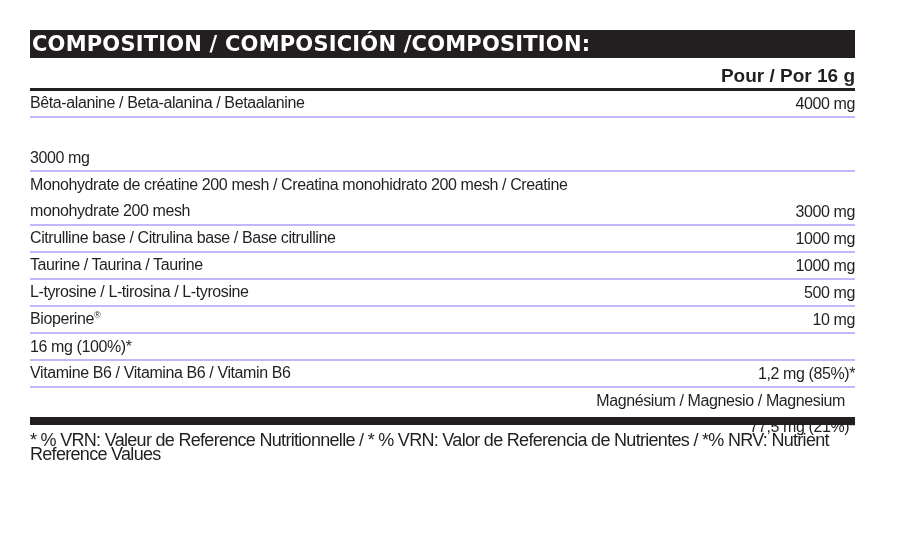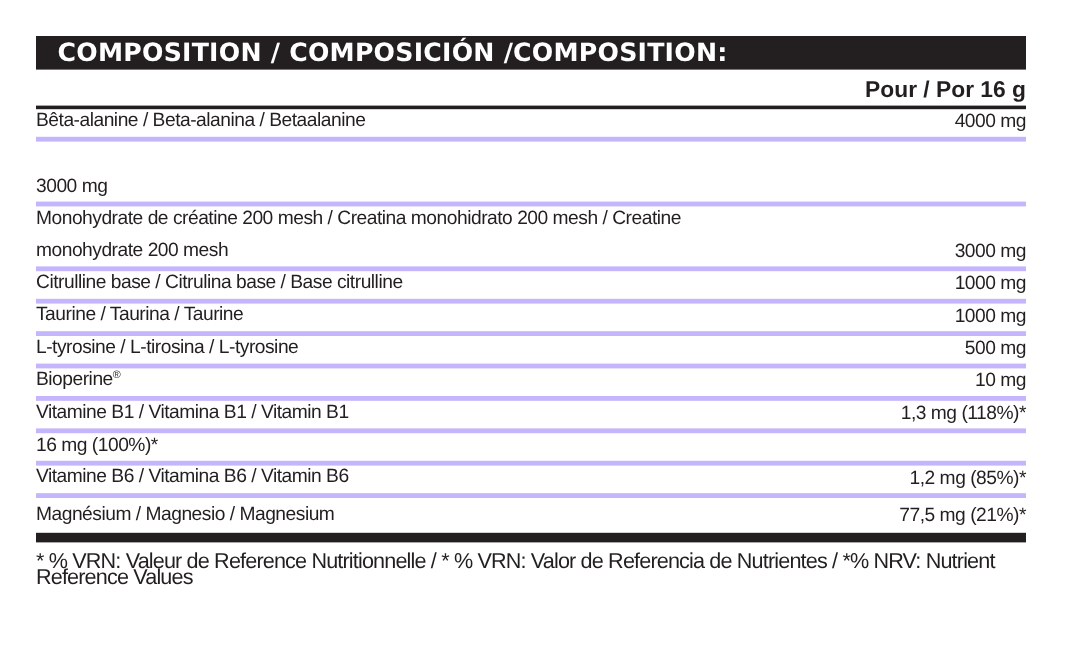--- a/index.html
+++ b/index.html
@@ -22,21 +22,21 @@
     width: 825px;
   }
   .title-bar {
     height: 28px;
     background: #231f20;
     color: #ffffff;
     font-family: "DejaVu Sans", sans-serif;
     font-weight: bold;
     font-size: 21px;
     line-height: 28px;
-    padding-left: 18px;
+    padding-left: 2px;
     letter-spacing: 0.2px;
     white-space: nowrap;
     overflow: hidden;
   }
   .per-row {
     height: 33px;
     text-align: right;
     font-weight: bold;
     font-size: 19px;
     line-height: 30px;
@@ -46,21 +46,21 @@
   }
   .rows {
     margin: 0;
     padding: 0;
     list-style: none;
   }
   .row {
     display: flex;
     align-items: flex-end;
     justify-content: space-between;
-    border-bottom: 4px solid #c4b5fd;
+    border-bottom: 2px solid #c4b5fd;
     box-sizing: border-box;
     height: 27px;
     font-size: 16px;
     line-height: 25px;
     letter-spacing: -0.4px;
   }
   .row.double {
     height: 54px;
   }
   .row .name {
@@ -121,31 +121,27 @@
     </li>
     <li class="row">
       <span class="name">L-tyrosine / L-tirosina / L-tyrosine</span>
       <span class="amount">500 mg</span>
     </li>
     <li class="row">
       <span class="name"><span>Bioperine</span><span class="sup">®</span></span>
       <span class="amount">10 mg</span>
     </li>
     <li class="row">
-      <span class="name">Vitamine B1 / Vitamina B1 / Vitamin B1</span>
-      <span class="amount">1,3 mg (118%)*</span>
-    </li>
-    <li class="row">
       <span class="amount">16 mg (100%)*</span>
     </li>
     <li class="row">
       <span class="name">Vitamine B6 / Vitamina B6 / Vitamin B6</span>
       <span class="amount">1,2 mg (85%)*</span>
     </li>
-    <li class="row" style="border-bottom:none;">
+    <li class="row" style="border-bottom:none;flex-direction:column;">
       <span class="name">Magnésium / Magnesio / Magnesium</span>
       <span class="amount">77,5 mg (21%)*</span>
     </li>
   </ul>
 
   <div class="bottom-bar"></div>
   <div class="footnote">* % VRN: Valeur de Reference Nutritionnelle / * % VRN: Valor de Referencia de Nutrientes / *% NRV: Nutrient Reference Values</div>
 </div>
 
 </body></html>

